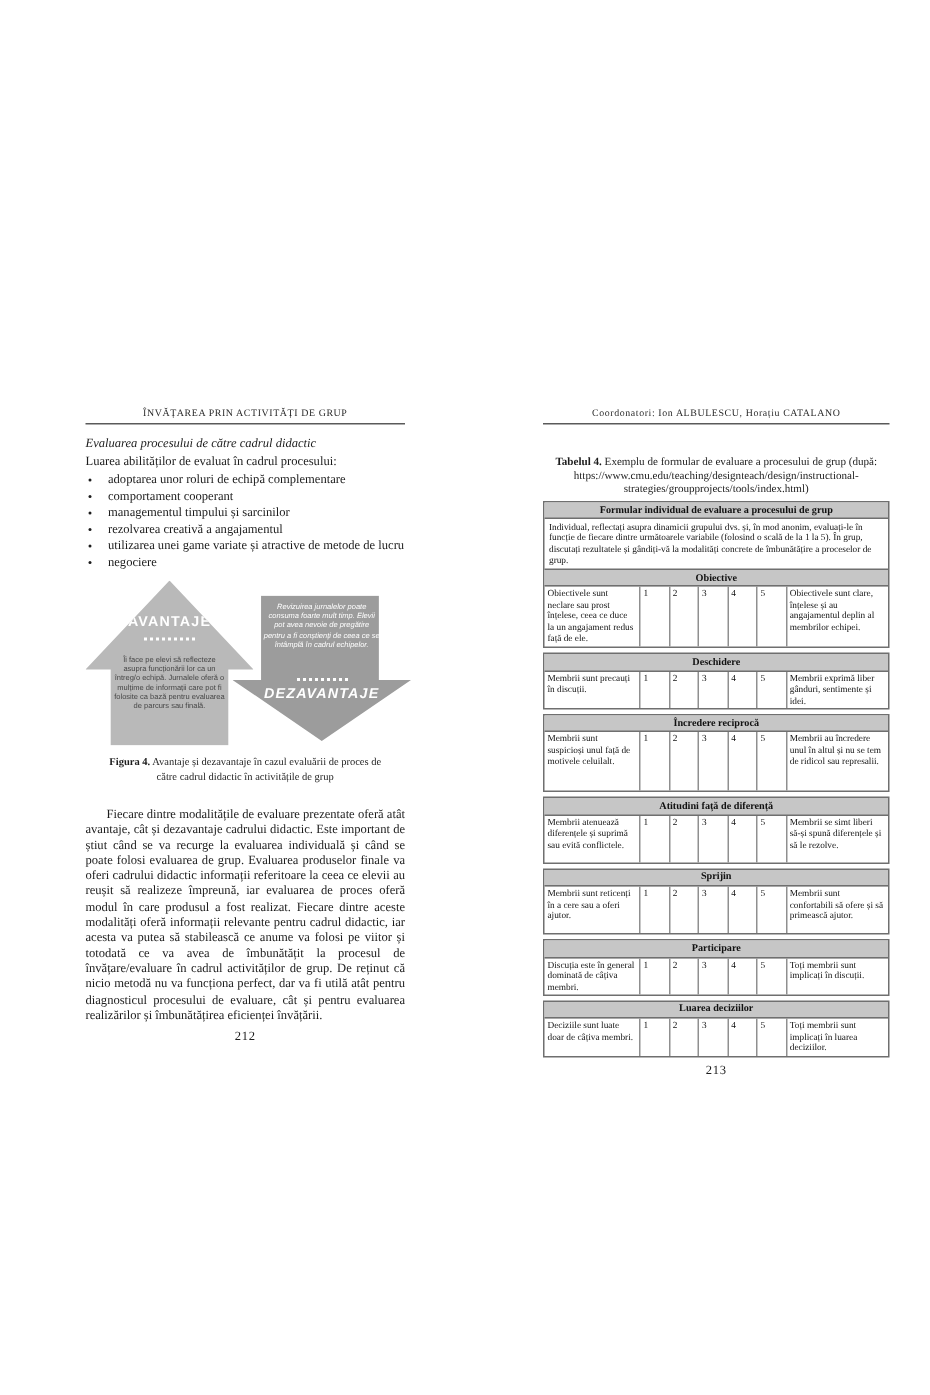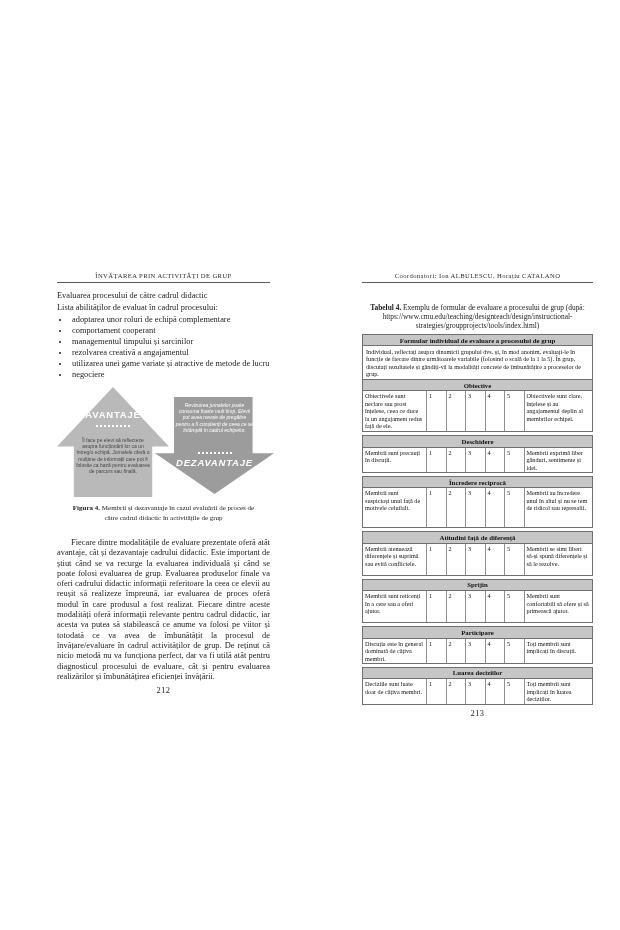--- a/index.html
+++ b/index.html
@@ -10,21 +10,21 @@
   }
   .page{position:absolute;top:272px;}
   .page-left{left:57px;width:213px;}
   .page-right{left:362px;width:231px;}
 
   .runhead{
     text-align:center;font-size:6.6px;letter-spacing:0.4px;color:#2b2b2b;
     padding-bottom:3px;border-bottom:1.4px solid #5a5a5a;
   }
   
-  .sec-heading{margin-top:8px;font-size:8.4px;line-height:10px;}
+  .sec-heading{margin-top:8px;font-style:italic;font-size:8.4px;line-height:10px;}
   .list-intro{margin-top:1px;font-size:8.4px;line-height:11px;}
   ul.skills{margin:1px 0 0 13px;padding:0;font-size:8.4px;line-height:11px;}
   ul.skills li{margin:0;padding-left:2px;}
 
   .diagram{position:relative;height:113px;margin-top:5px;}
   .arrow-up{
     position:absolute;left:0;top:2px;width:112px;height:110px;
     clip-path:polygon(50% 0,100% 54%,85% 54%,85% 100%,15% 100%,15% 54%,0 54%);
   }
   .arrow-down{
@@ -68,21 +68,21 @@
   .trow > div:last-child{border-right:none;}
   .tnum{text-align:left;}
 </style>
 </head>
 <body>
 
 <div class="page page-left">
   <div class="runhead">ÎNVĂȚAREA PRIN ACTIVITĂȚI DE GRUP</div>
 
   <div class="sec-heading">Evaluarea procesului de către cadrul didactic</div>
-  <div class="list-intro">Lista abilităților de evaluat în cadrul procesului:</div>
+  <div class="list-intro">Luarea abilităților de evaluat în cadrul procesului:</div>
 
   <ul class="skills">
     <li>adoptarea unor roluri de echipă complementare</li>
     <li>comportament cooperant</li>
     <li>managementul timpului și sarcinilor</li>
     <li>rezolvarea creativă a angajamentul</li>
     <li>utilizarea unei game variate și atractive de metode de lucru</li>
     <li>negociere</li>
   </ul>
 
@@ -93,21 +93,21 @@
       <div class="arrow-body-text adv-text">Îi face pe elevi să reflecteze asupra funcționării lor ca un întreg/o echipă. Jurnalele oferă o mulțime de informații care pot fi folosite ca bază pentru evaluarea de parcurs sau finală.</div>
     </div>
     <div class="arrow-down" id="arrow-down" style="background: rgb(156, 156, 156);">
       <div class="arrow-body-text dis-text">Revizuirea jurnalelor poate consuma foarte mult timp. Elevii pot avea nevoie de pregătire pentru a fi conștienți de ceea ce se întâmplă în cadrul echipelor.</div>
       <div class="dots dis-dots"></div>
       <div class="arrow-label dis-label">DEZAVANTAJE</div>
     </div>
   </div>
 
   <div class="fig-caption">
-    <b>Figura 4.</b><span> Membrii și dezavantaje în cazul evaluării de proces de către cadrul didactic în activitățile de grup</span>
+    <b>Figura 4.</b><span> Avantaje și dezavantaje în cazul evaluării de proces de către cadrul didactic în activitățile de grup</span>
   </div>
 
   <div class="para">Fiecare dintre modalitățile de evaluare prezentate oferă atât avantaje, cât și dezavantaje cadrului didactic. Este important de știut când se va recurge la evaluarea individuală și când se poate folosi evaluarea de grup. Evaluarea produselor finale va oferi cadrului didactic informații referitoare la ceea ce elevii au reușit să realizeze împreună, iar evaluarea de proces oferă modul în care produsul a fost realizat. Fiecare dintre aceste modalități oferă informații relevante pentru cadrul didactic, iar acesta va putea să stabilească ce anume va folosi pe viitor și totodată ce va avea de îmbunătățit la procesul de învățare/evaluare în cadrul activităților de grup. De reținut că nicio metodă nu va funcționa perfect, dar va fi utilă atât pentru diagnosticul procesului de evaluare, cât și pentru evaluarea realizărilor și îmbunătățirea eficienței învățării.</div>
 
   <div class="pagenum">212</div>
 </div>
 
 <div class="page page-right">
   <div class="runhead">Coordonatori: Ion ALBULESCU, Horațiu CATALANO</div>
 

